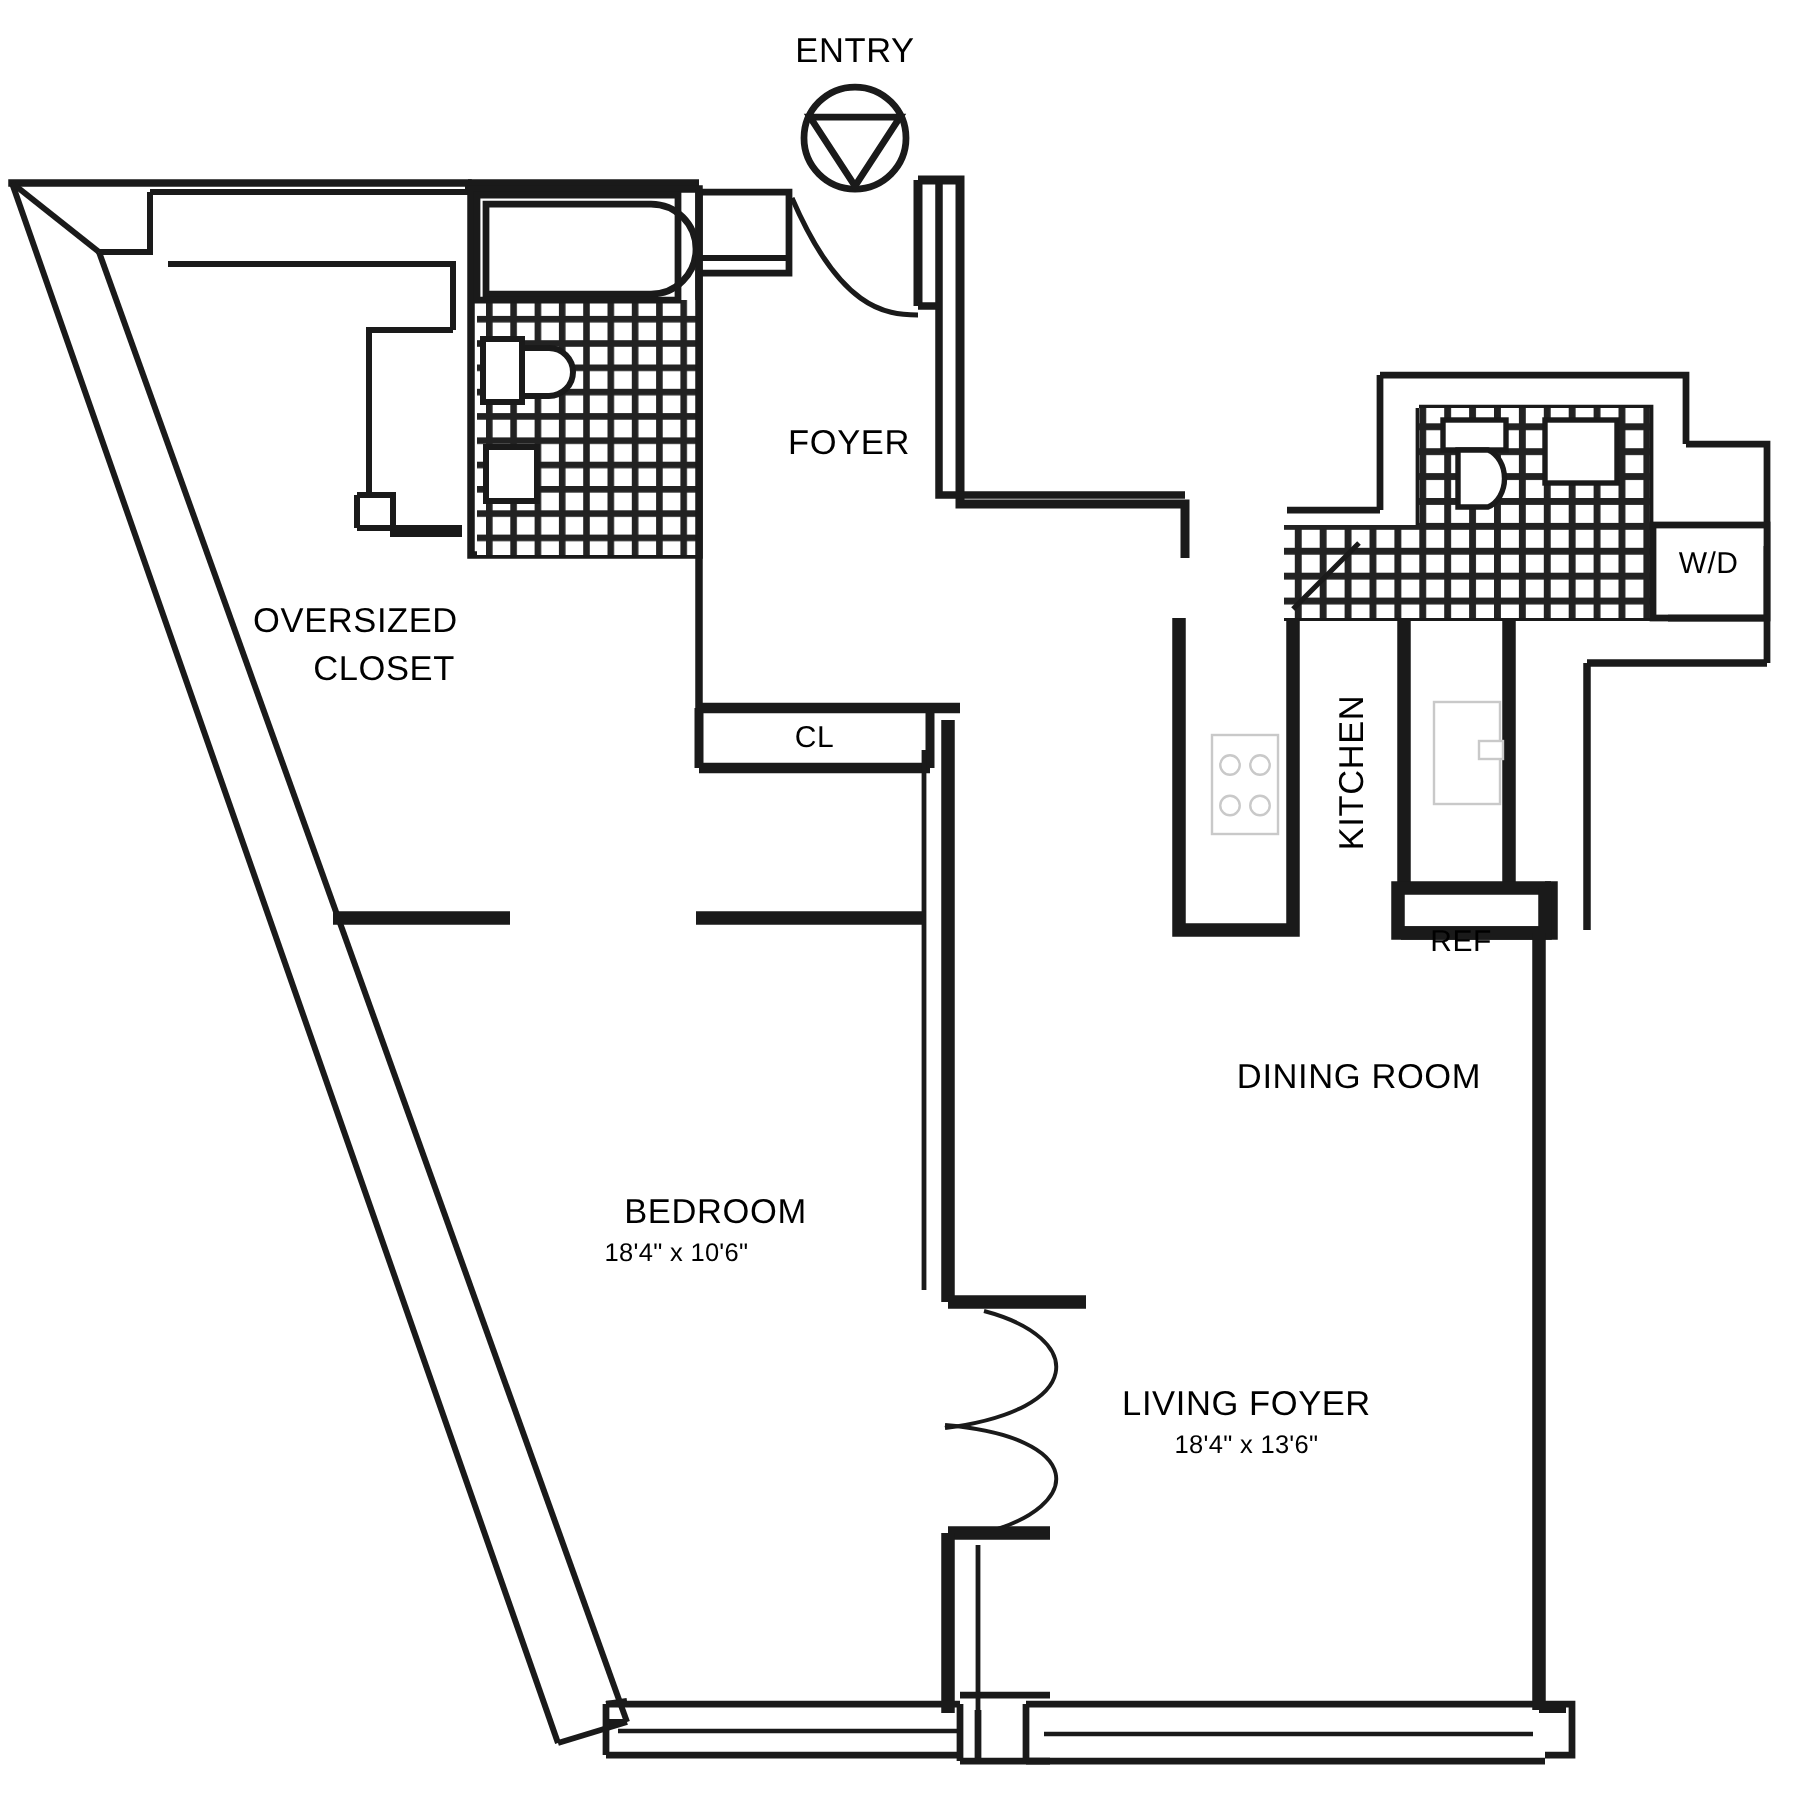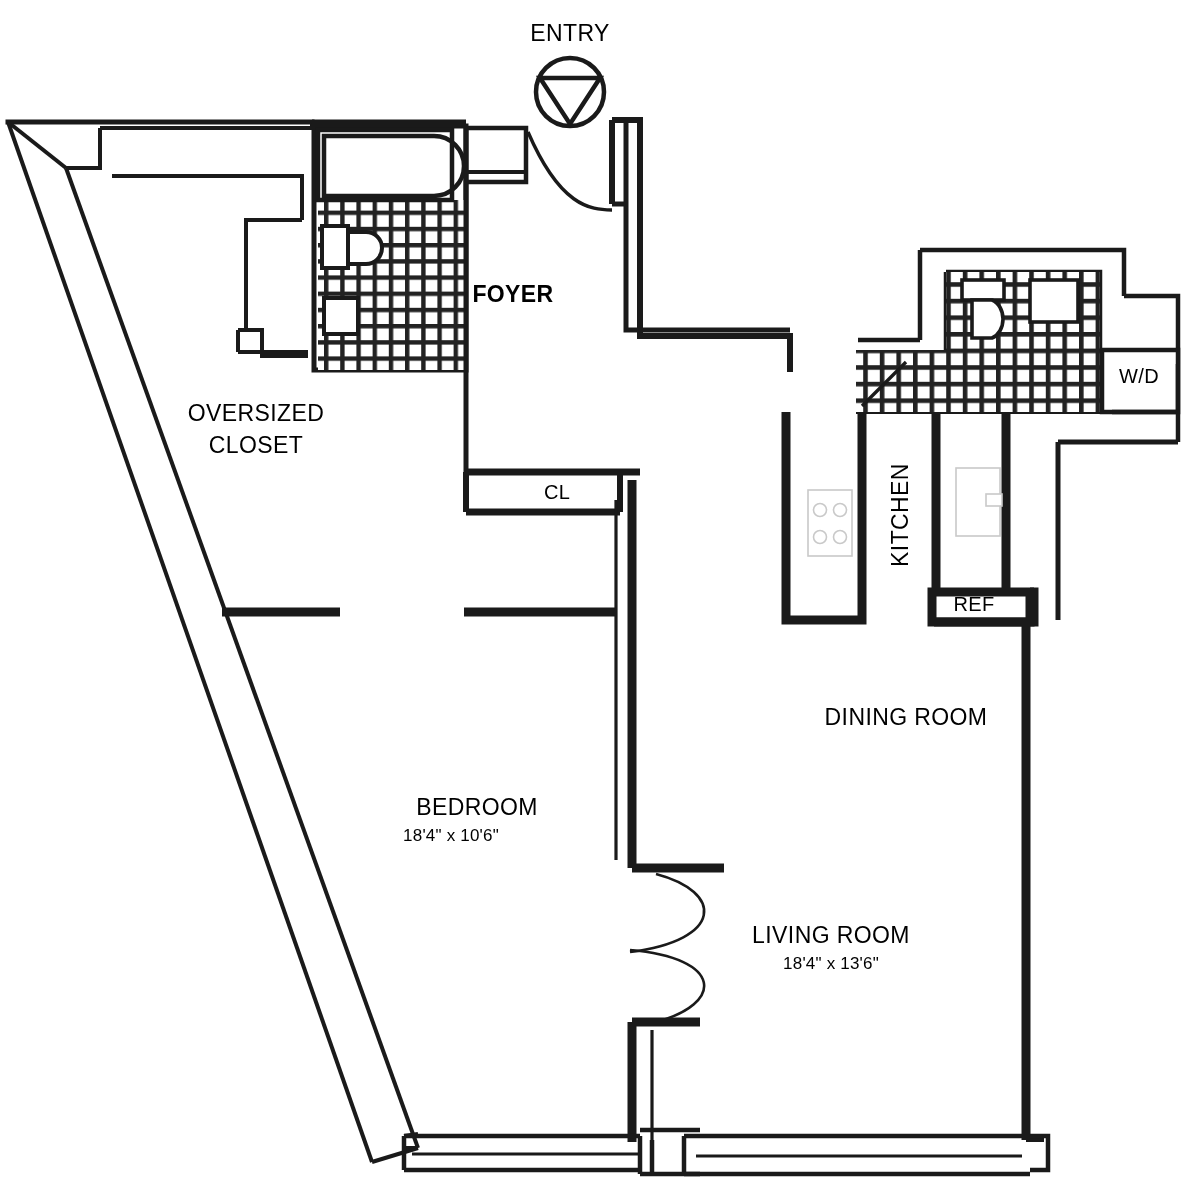--- a/index.html
+++ b/index.html
@@ -178,34 +178,34 @@
 
   <g fill="none" stroke="#1a1a1a">
     <circle cx="570" cy="92" r="34" stroke-width="4.5" fill="#fff"></circle>
     <path d="M540 78 H600 L570 124 Z" stroke-width="4.5" fill="#fff"></path>
     <path d="M540 78 H600" stroke-width="3"></path>
   </g>
 </svg>
 
 <div class="lbl lbl-room ctr" style="left:570px;top:34px;">ENTRY</div>
 
-<div class="lbl lbl-room ctr" style="left:513px;top:295px;font-weight:bold;">FOYER</div>
-
-<div class="lbl lbl-room ctr" style="left:256px;top:414px;">OVERSIZED</div>
+<div class="lbl lbl-room ctr" style="left:566px;top:295px;">FOYER</div>
+
+<div class="lbl lbl-room ctr" style="left:237px;top:414px;">OVERSIZED</div>
 <div class="lbl lbl-room ctr" style="left:256px;top:446px;">CLOSET</div>
 
-<div class="lbl lbl-small ctr" style="left:557px;top:493px;text-align:right;">CL</div>
+<div class="lbl lbl-small ctr" style="left:543px;top:493px;text-align:right;">CL</div>
 
 <div class="lbl lbl-room ctr lbl-vert" style="left:901px;top:515px;transform:translate(-50%,-50%) rotate(-90deg);">KITCHEN</div>
 
 <div class="lbl lbl-small ctr" style="left:1139px;top:377px;">W/D</div>
 
-<div class="lbl lbl-small ctr" style="left:974px;top:605px;">REF</div>
+<div class="lbl lbl-small ctr" style="left:974px;top:629px;">REF</div>
 
 <div class="lbl lbl-room ctr" style="left:906px;top:718px;">DINING ROOM</div>
 
 <div class="lbl lbl-room ctr" style="left:451px;top:808px;margin-left:26px;">BEDROOM</div>
 <div class="lbl lbl-dim ctr" style="left:451px;top:836px;">18'4" x 10'6"</div>
 
-<div class="lbl lbl-room ctr" style="left:831px;top:936px;">LIVING ROOM</div>
+<div class="lbl lbl-room ctr" style="left:831px;top:936px;">LIVING FOYER</div>
 <div class="lbl lbl-dim ctr" style="left:831px;top:964px;">18'4" x 13'6"</div>
 
 </div>
 
 </body></html>

